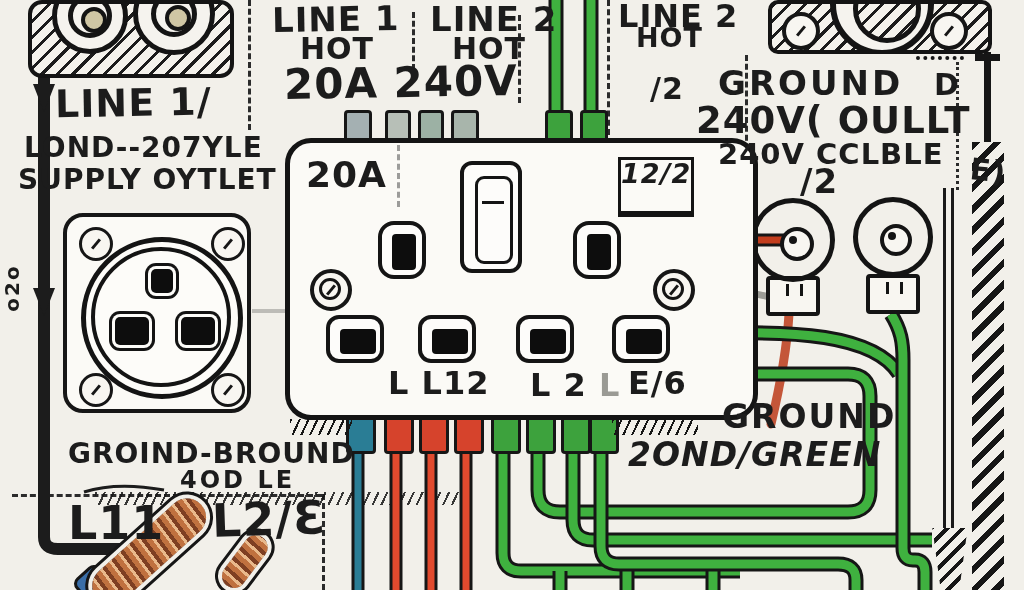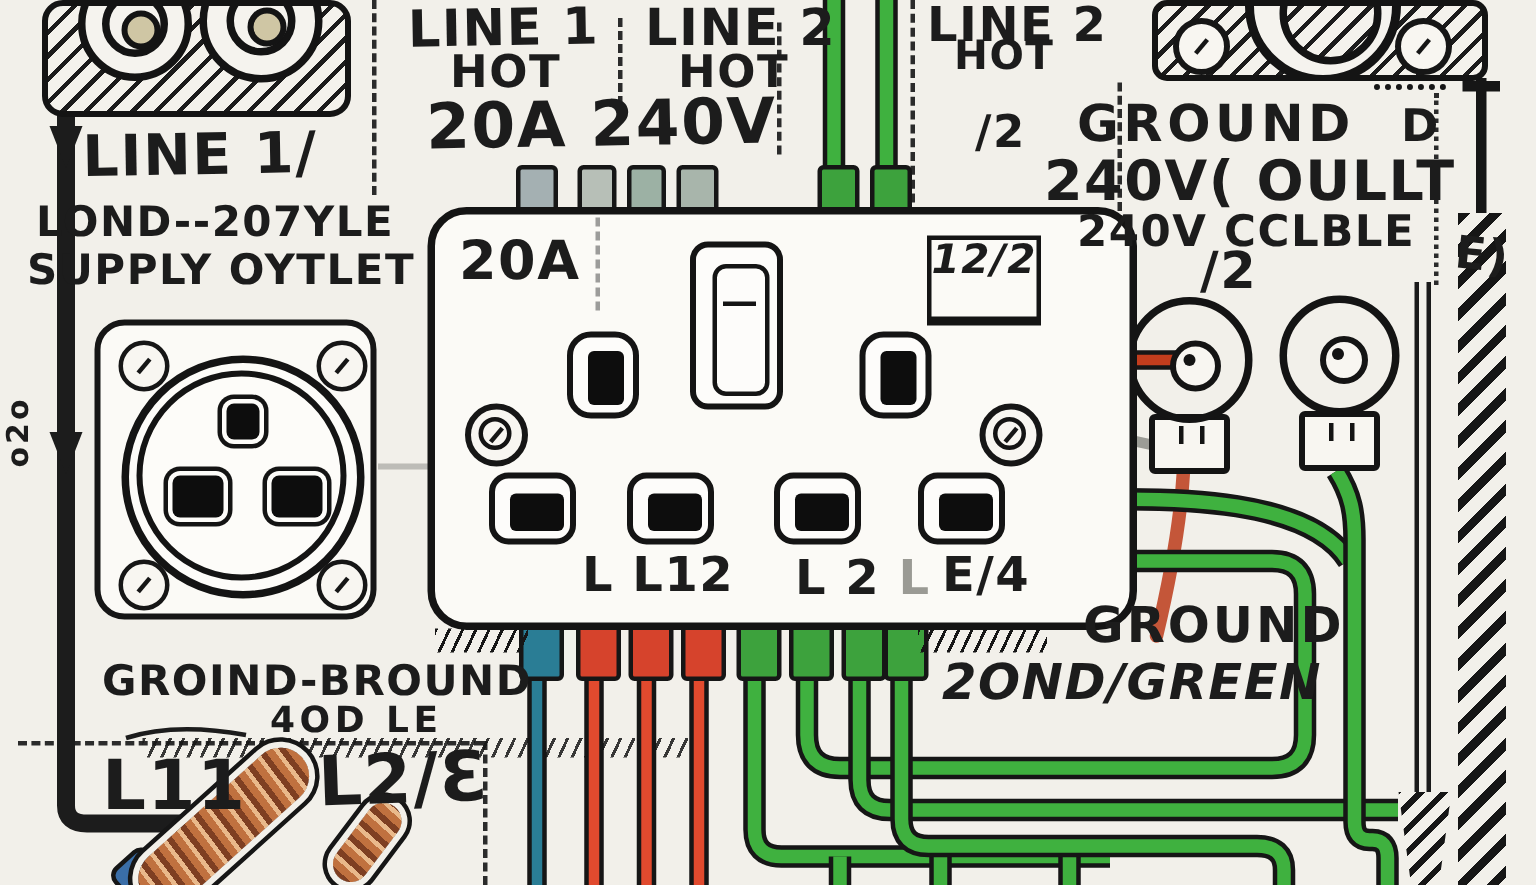--- a/index.html
+++ b/index.html
@@ -258,21 +258,21 @@
       <div class="slot-black" style="left:10px;top:10px;width:36px;height:25px;"></div>
     </div>
     <div class="slot-outer" style="left:322px;top:172px;width:58px;height:48px;border-radius:13px;">
       <div class="slot-black" style="left:10px;top:10px;width:36px;height:25px;"></div>
     </div>
 
     <div class="lbl" style="left:98px;top:224px;font-size:32px;">L L12</div>
     <div class="lbl" style="left:240px;top:226px;font-size:32px;text-align:center;">
       <span>L 2</span> <span style="color:#9a9a94;">L</span>
     </div>
-    <div class="lbl" style="left:338px;top:224px;font-size:32px;">E/4</div>
+    <div class="lbl" style="left:338px;top:224px;font-size:32px;">E/6</div>
   </div>
 
   <div class="abs" style="left:78px;top:568px;width:26px;height:28px;background:#3a6ea8;border:3px solid #161616;border-radius:8px;transform:rotate(-42deg);z-index:4;"></div>
   <div class="pencil-copper" style="left:92px;top:566px;width:140px;height:38px;transform:rotate(-42deg);transform-origin:20px 19px;"></div>
   <div class="pencil-copper" style="left:222px;top:564px;width:60px;height:24px;border-radius:12px;transform:rotate(-53deg);transform-origin:12px 12px;"></div>
 
   <div class="lbl" style="left:272px;top:2px;font-size:34px;transform:rotate(-1deg);">LINE 1</div>
   <div class="lbl" style="left:300px;top:34px;font-size:30px;">HOT</div>
   <div class="lbl" style="left:284px;top:62px;font-size:42px;transform:rotate(-1deg);">20A 240V</div>
 

